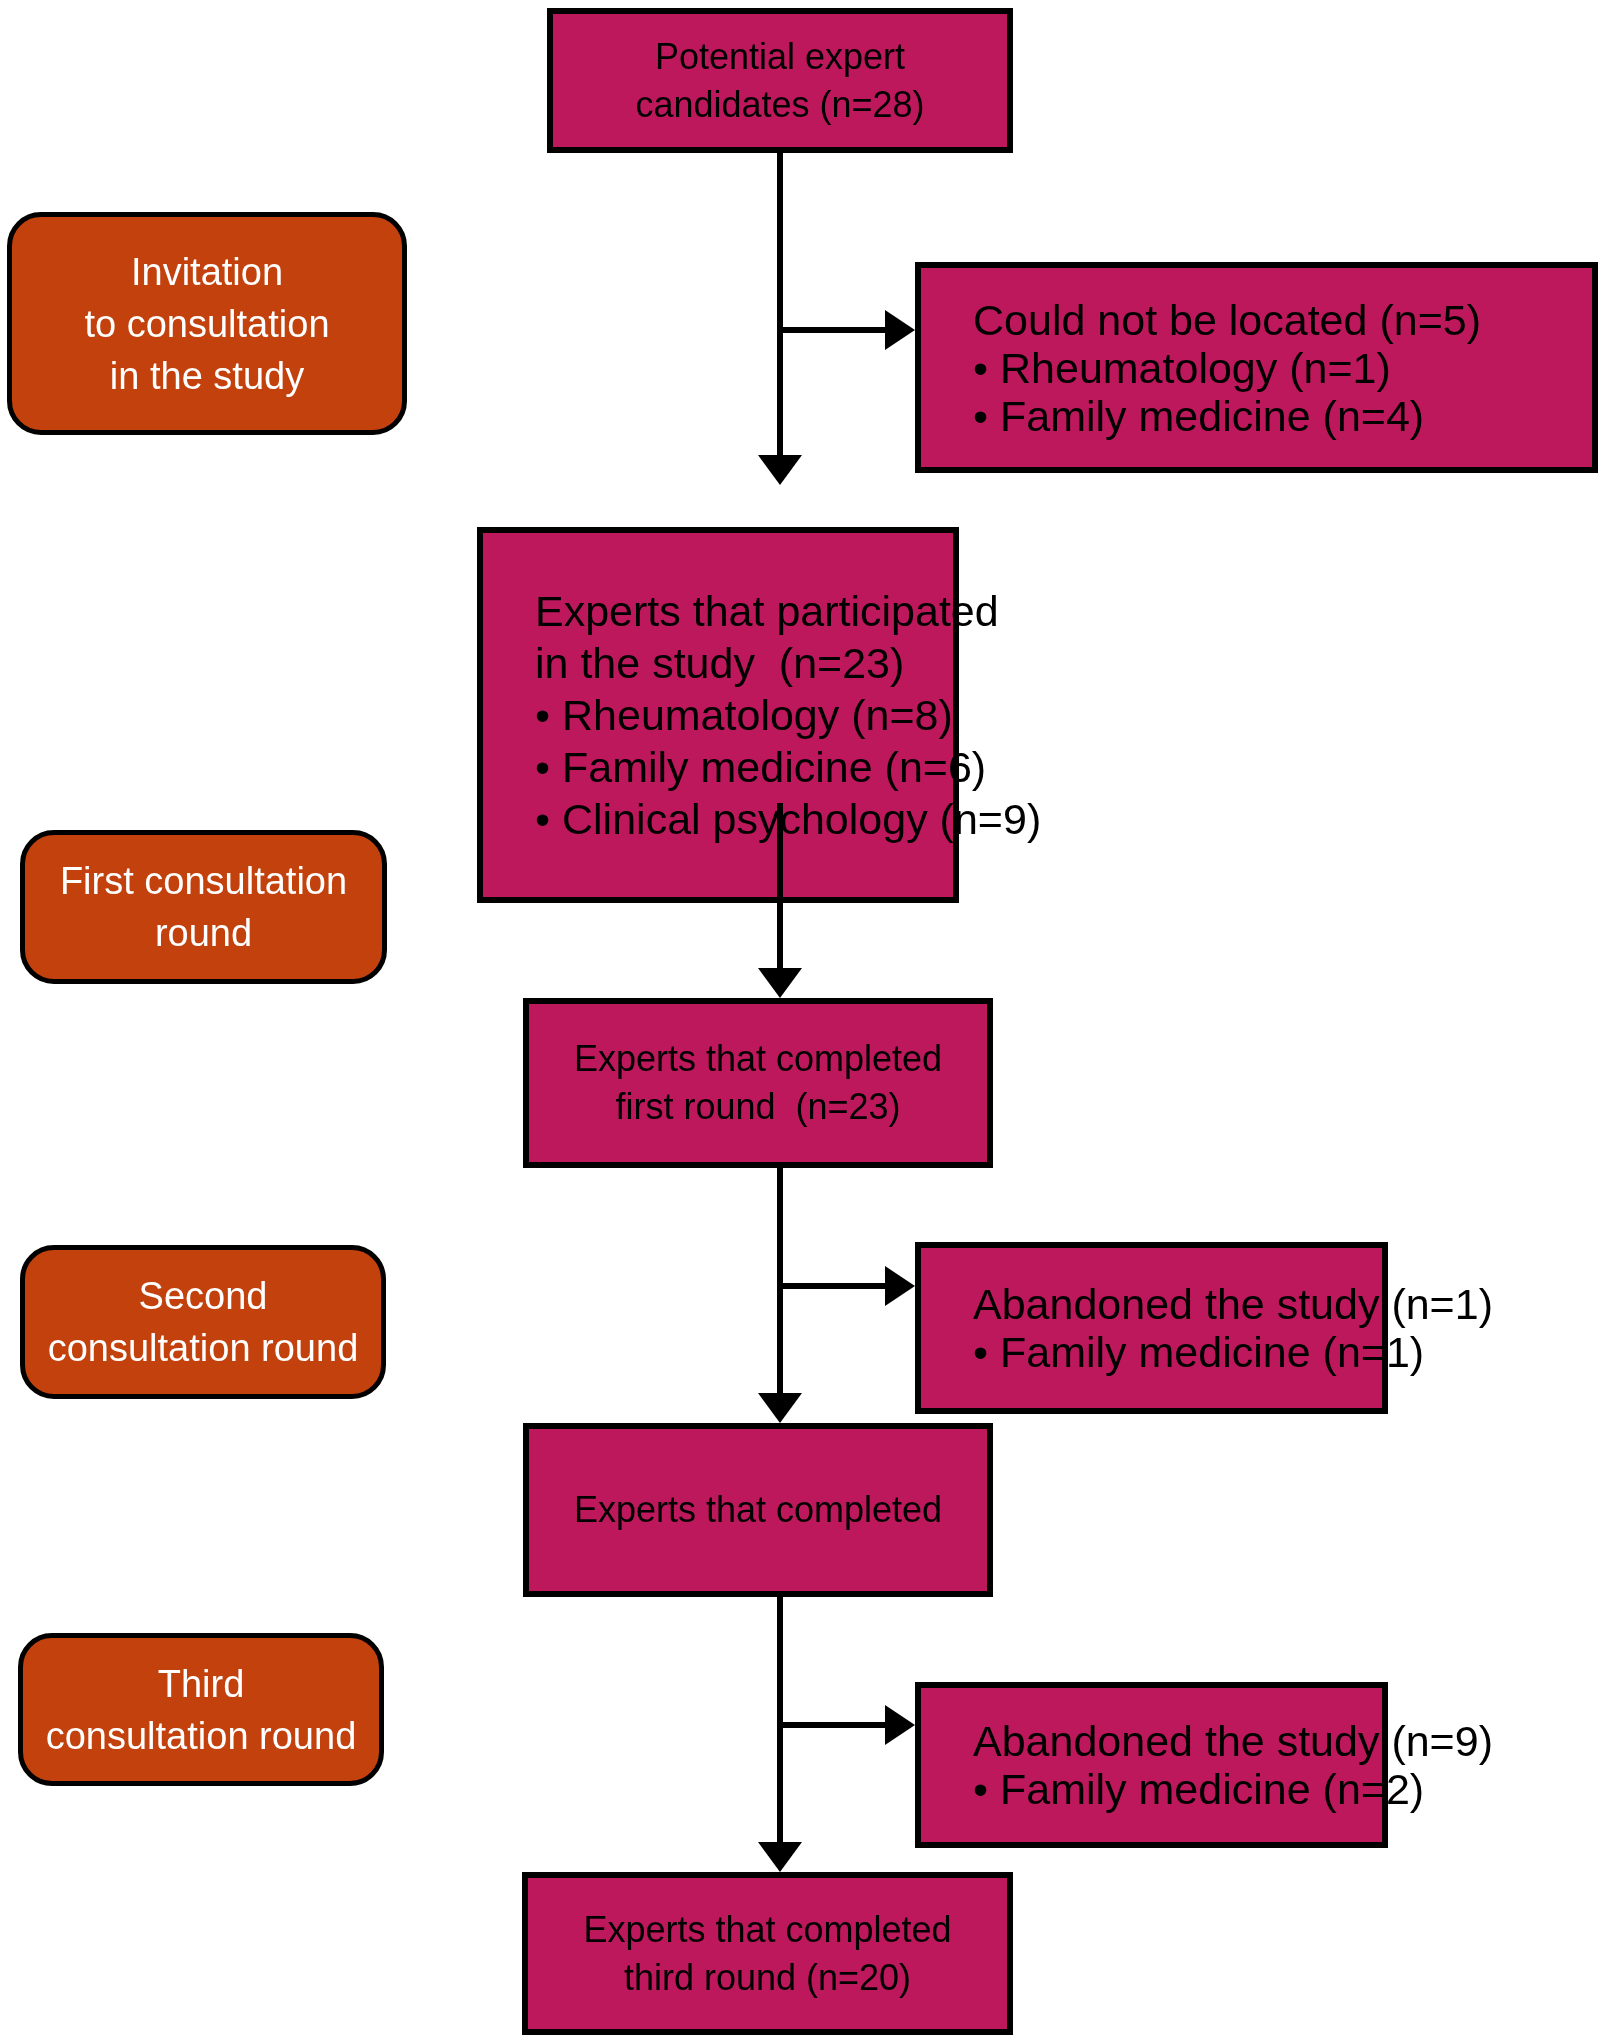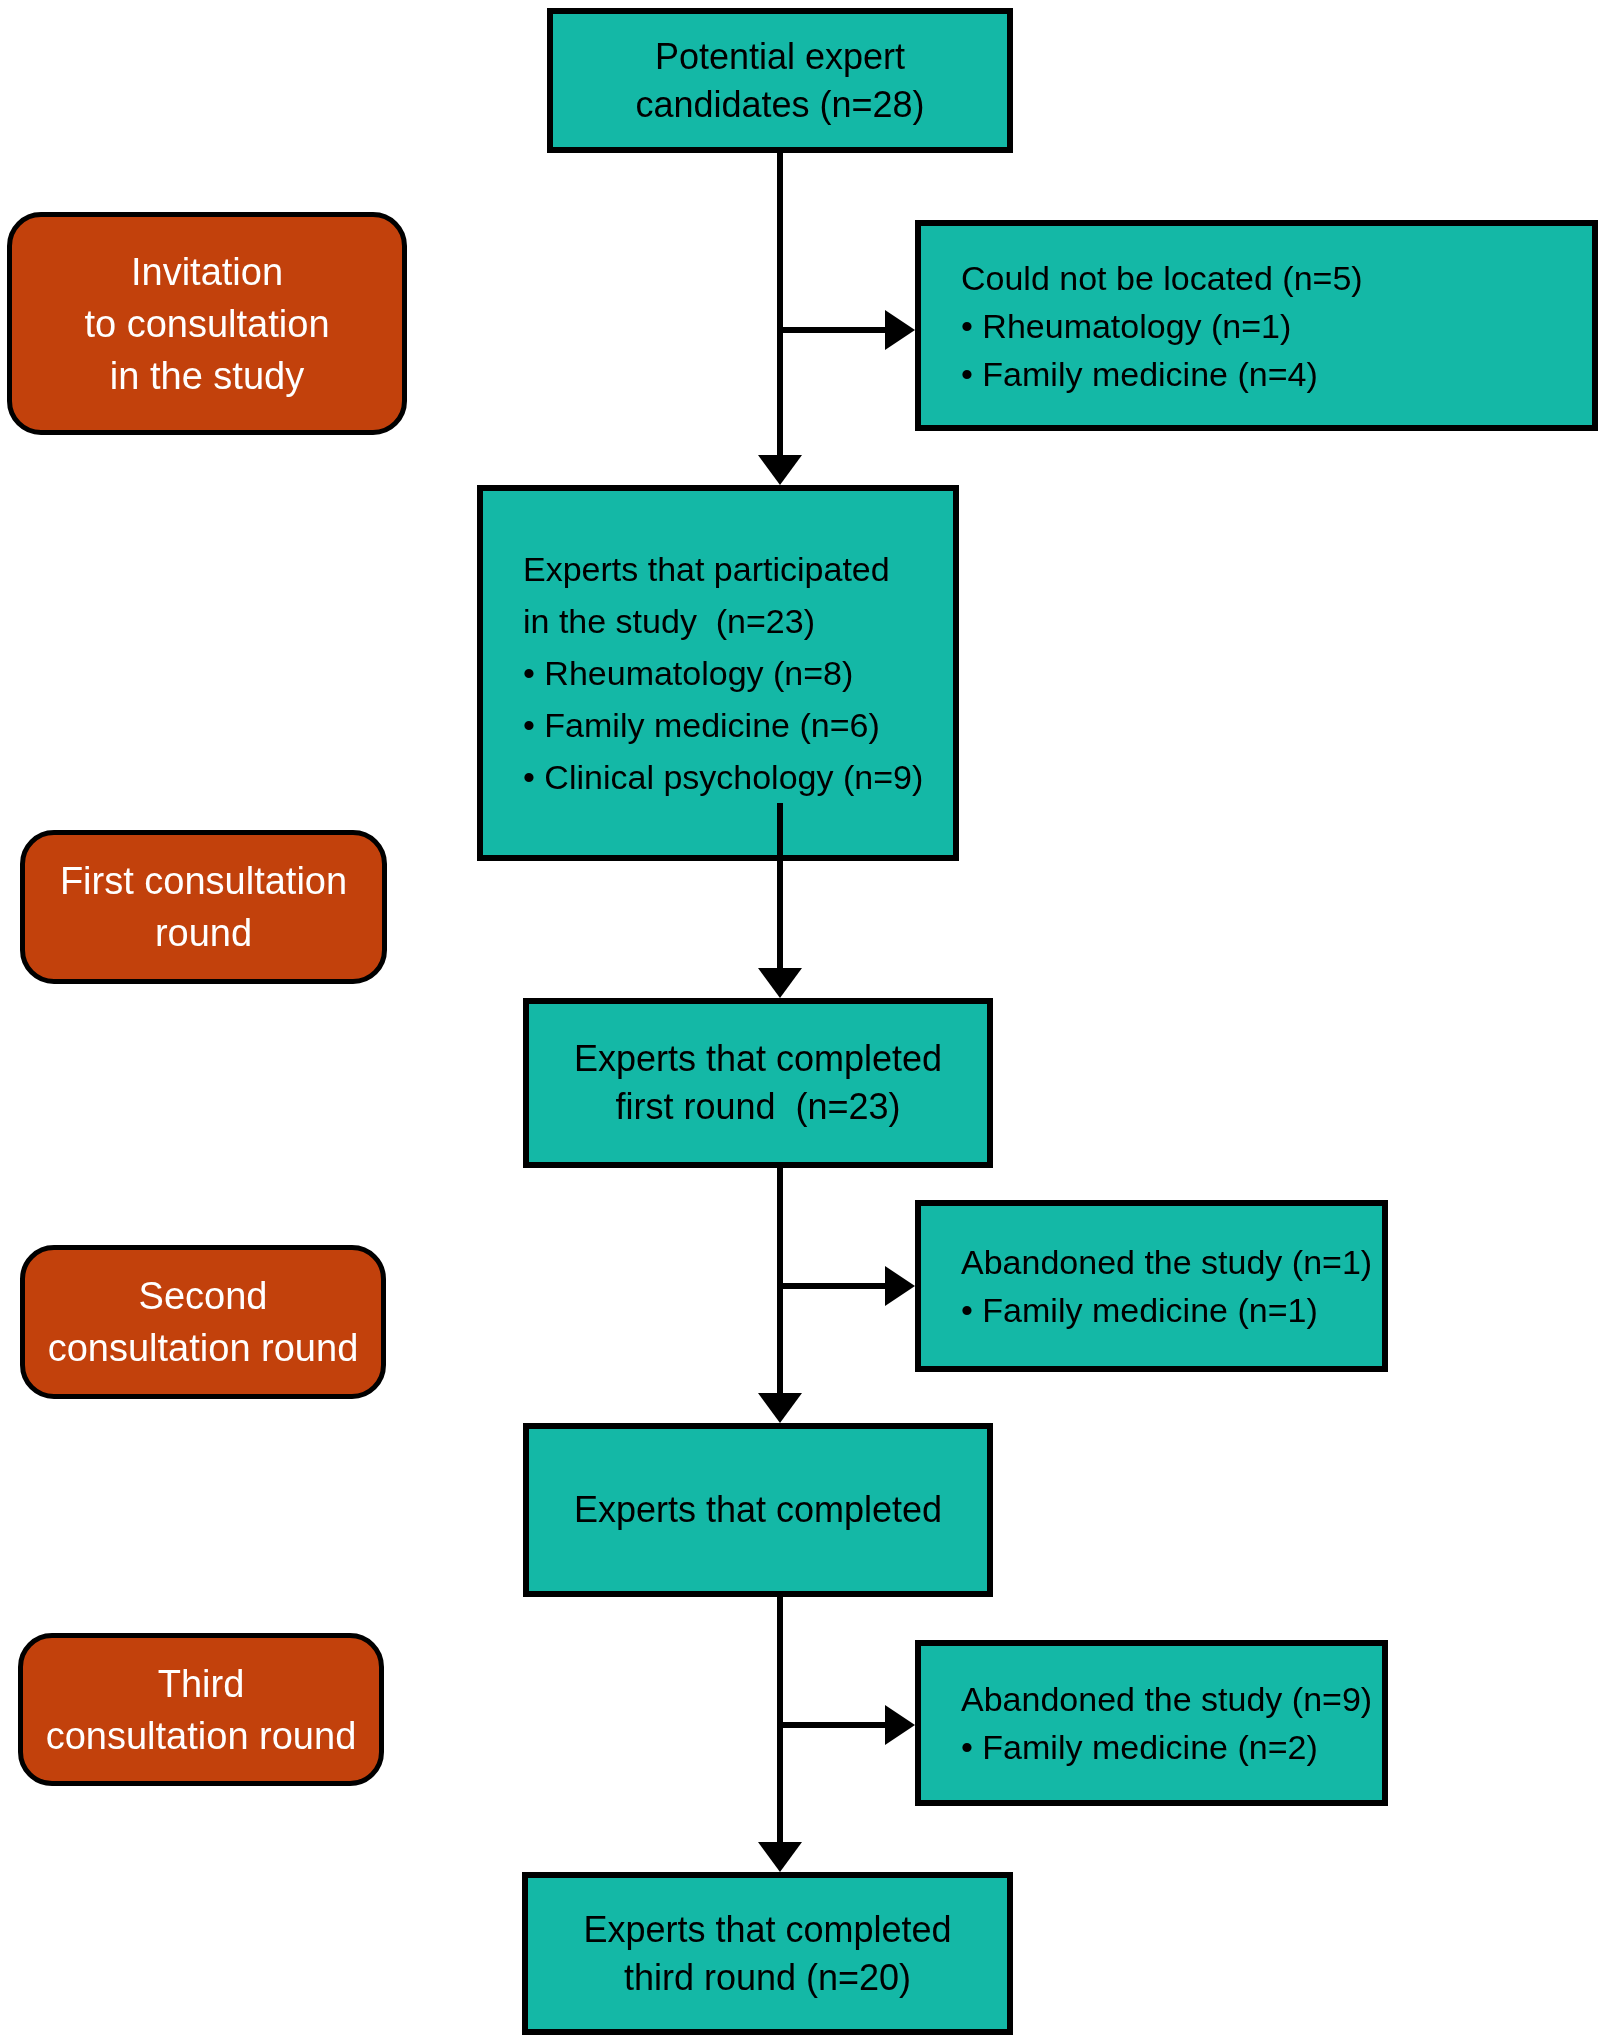--- a/index.html
+++ b/index.html
@@ -3,26 +3,26 @@
 <meta charset="utf-8">
 <style>
   html,body { margin:0; padding:0; }
   body {
     width:1610px; height:2042px; position:relative;
     background:#ffffff; color:#000;
     font-family:"Liberation Sans", sans-serif;
   }
   .node {
     position:absolute; box-sizing:border-box;
-    background:#14b8a6; border:6px solid #000;
+    background:#be185d; border:6px solid #000;
     display:flex; flex-direction:column; justify-content:center;
     font-size:36px;
   }
   .center-text { align-items:center; text-align:center; }
-  .left-text   { align-items:flex-start; text-align:left; padding-left:40px; font-size:34px; }
+  .left-text   { align-items:flex-start; text-align:left; padding-left:52px; font-size:43px;margin-top:42px; }
   .stage {
     position:absolute; box-sizing:border-box;
     background:#c2410c; border:5px solid #000; border-radius:34px;
     display:flex; flex-direction:column; justify-content:center; align-items:center;
     color:#ffffff; font-size:38px; text-align:center;
   }
   .line  { white-space:pre; line-height:48px; }
   .stage .line { line-height:52px; }
   .tight .line { line-height:52px; }
   .vline { position:absolute; width:6px;  background:#000; }

